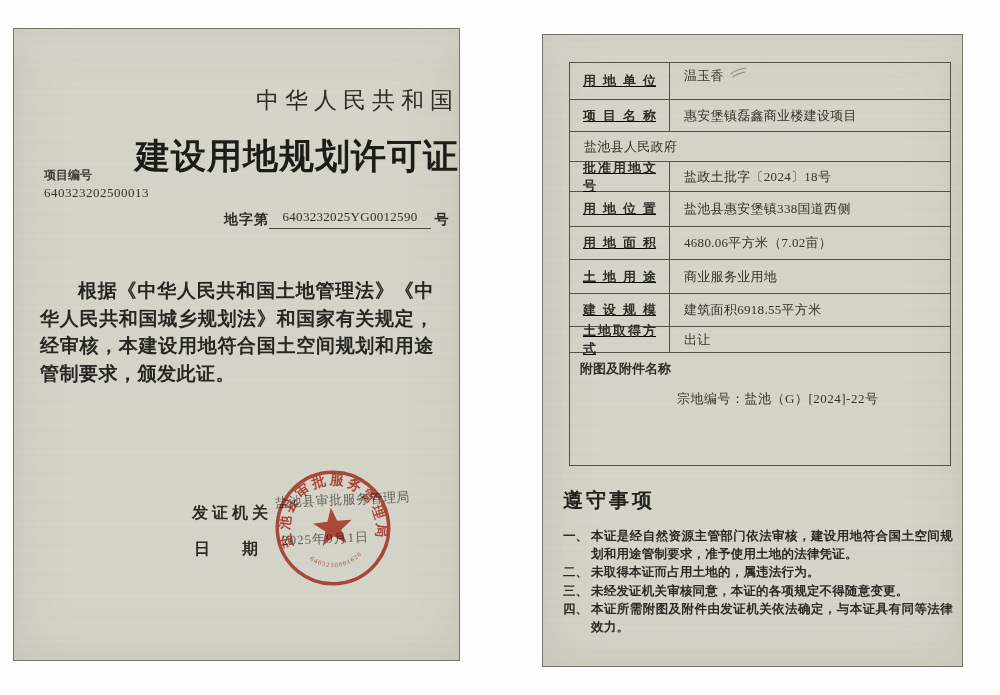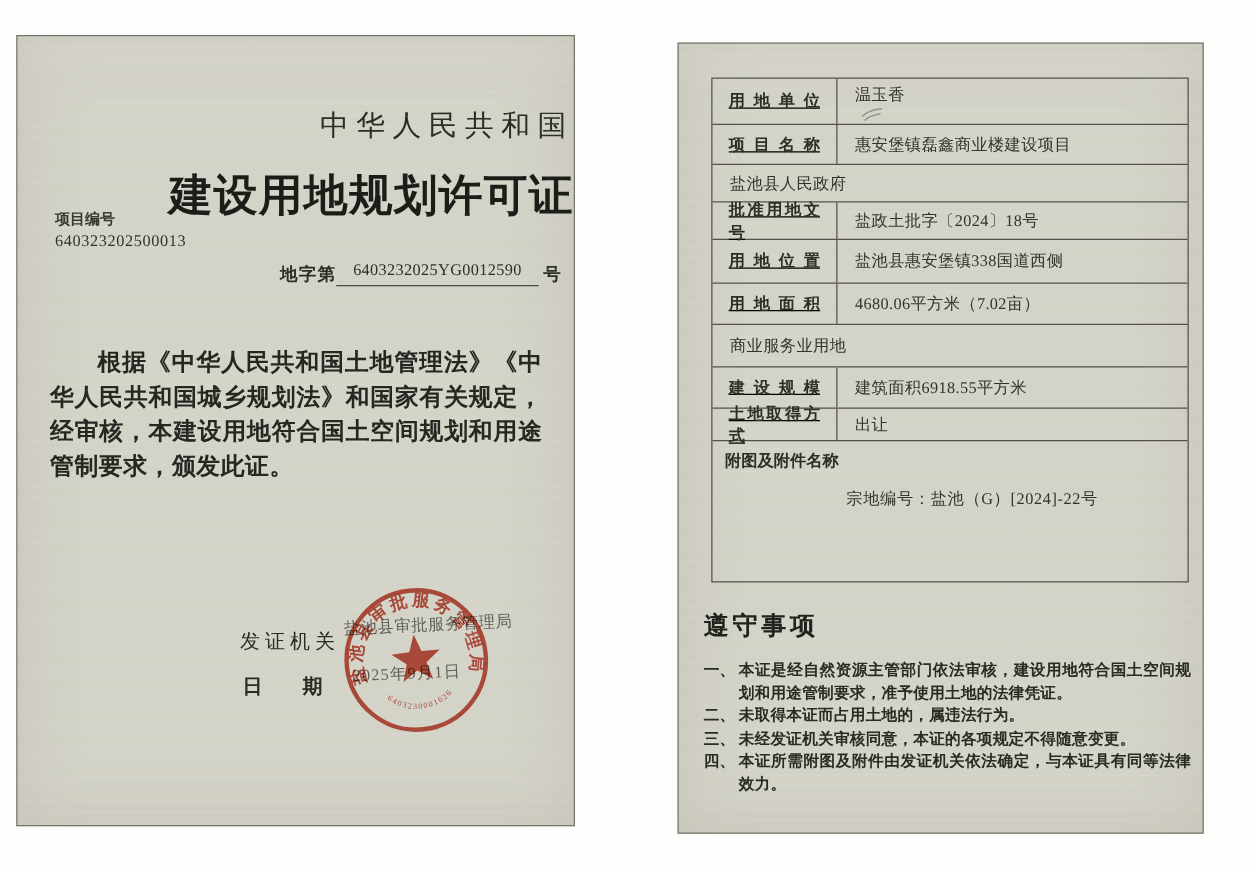--- a/index.html
+++ b/index.html
@@ -27,21 +27,21 @@
   .serial-line { position:absolute; left:210px; top:182px; font-size:14px; color:#2e2e29; white-space:nowrap; }
   .serial-prefix { font-weight:700; letter-spacing:1px;text-align:center; }
   .serial-underline { display:inline-block; width:162px; border-bottom:1.2px solid #4a4a42;
     text-align:center; vertical-align:bottom; }
   .serial-no { position:relative; top:-3px; font-size:13px; letter-spacing:.3px; }
   .serial-suffix { font-weight:700; }
   .body-text { position:absolute; left:26px; top:248px; width:394px;
     font-family:"Liberation Sans","DejaVu Sans",sans-serif; font-weight:700;
     font-size:19px; line-height:27.5px; letter-spacing:.5px; color:#262622;
     text-indent:2em; text-align:justify; }
-  .issuer-label { position:absolute; left:178px; top:474px; font-size:16px; font-weight:400;
+  .issuer-label { position:absolute; left:178px; top:474px; font-size:16px; font-weight:700;
     letter-spacing:4px; color:#2b2b26; }
   .date-label { position:absolute; left:180px; top:510px; width:64px; font-size:16px; font-weight:700;
     color:#2b2b26; text-align:justify; text-align-last:justify; }
   .stamp-text { position:absolute; color:#4e4d45; transform:rotate(-2.5deg); white-space:nowrap; }
   .issuer-name { left:261px; top:462px; font-size:13px; letter-spacing:.5px; opacity:.85; }
   .issue-date  { left:268px; top:501px; font-size:13px; letter-spacing:1px; opacity:.85; }
   .seal { position:absolute; left:254px; top:434px; width:130px; height:130px;
     opacity:.86; mix-blend-mode:multiply; transform:rotate(-6deg); }
   .seal-ring-circle { fill:none; stroke:#c13b29; stroke-width:3.8; }
   .seal-star { fill:#c13b29; }
@@ -52,21 +52,21 @@
   .detail-table { position:absolute; left:26px; top:27px; width:382px; height:404px;
     border:1.2px solid #53524a; display:flex; flex-direction:column; }
   .t-row { display:flex; border-bottom:1px solid #53524a; }
   .t-label { width:100px; border-right:1px solid #53524a; display:flex; align-items:center;
     padding:0 13px;text-decoration:underline; }
   .t-label span { display:block; width:100%; font-size:13px; font-weight:700; color:#2e2e29;
     text-align:justify; text-align-last:justify; }
   .t-value { flex:1; display:flex; align-items:center; padding:2px 6px 2px 14px;
     font-size:13px; color:#33332c; letter-spacing:.3px; }
   .t-value.top { align-items:flex-start; padding-top:4px; }
-  .name-block { display:flex; flex-direction:column; gap:1px; }
+  .name-block { display:flex; gap:1px; }
   .hand-mark { margin-left:4px; opacity:.65; }
   .attach-row { flex:1; border-bottom:none; display:block; padding:7px 10px; }
   .attach-label { font-size:13px; font-weight:700; color:#2e2e29; }
   .attach-value { margin-left:97px; margin-top:12px; font-size:13px; color:#33332c; letter-spacing:.5px; }
 
   .notes { position:absolute; left:20px; top:452px; width:390px; color:#2a2a25;
     font-family:"Liberation Sans","DejaVu Sans",sans-serif; }
   .notes-title { font-size:20px; font-weight:800; letter-spacing:3px; color:#21211d;
     font-family:"Liberation Serif","DejaVu Serif",serif; }
   .notes-list { margin-top:14px; list-style:none; }
@@ -157,20 +157,23 @@
       </div>
 
       <div class="t-row" style="height:33px">
         <div class="t-label">
             <span>用地面积</span>
           </div>
         <div class="t-value">4680.06平方米（7.02亩）</div>
       </div>
 
       <div class="t-row" style="height:34px">
+        <div class="t-label">
+            <span>土地用途</span>
+          </div>
         <div class="t-value">商业服务业用地</div>
       </div>
 
       <div class="t-row" style="height:33px">
         <div class="t-label">
             <span>建设规模</span>
           </div>
         <div class="t-value">建筑面积6918.55平方米</div>
       </div>
 

